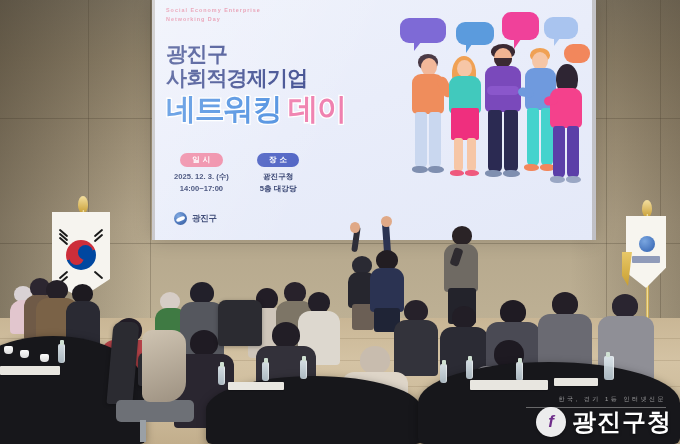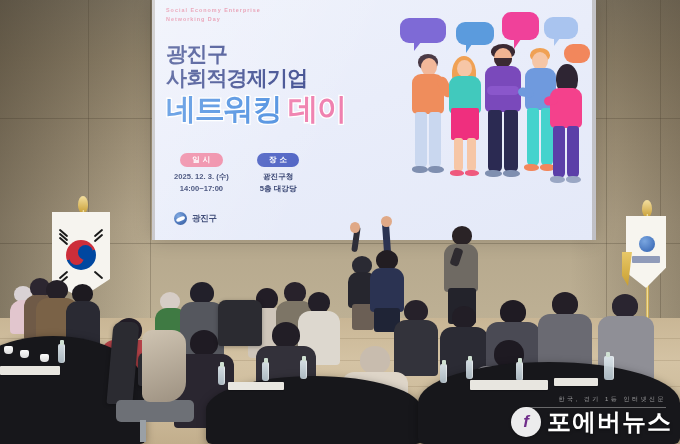--- a/index.html
+++ b/index.html
@@ -505,16 +505,16 @@
 
   <div class="chair-back" style="left:138px;top:352px;width:40px;height:34px;"></div>
   <div class="chair-back" style="left:218px;top:300px;width:44px;height:46px;"></div>
 
   <div style="position:absolute;left:142px;top:330px;width:44px;height:72px;background:linear-gradient(160deg,#cfc4b2,#9d9181);border-radius:10px 14px 20px 8px;"></div>
 
   <div class="wm-tag">한국, 경기 1등 인터넷신문</div>
   <div class="wm-rule"></div>
   <div id="watermark">
     <span class="wm-badge">f</span>
-    <span class="wm-text">포에버뉴스</span>
+    <span class="wm-text">광진구청</span>
   </div>
 
 </div>
 
 </body></html>

